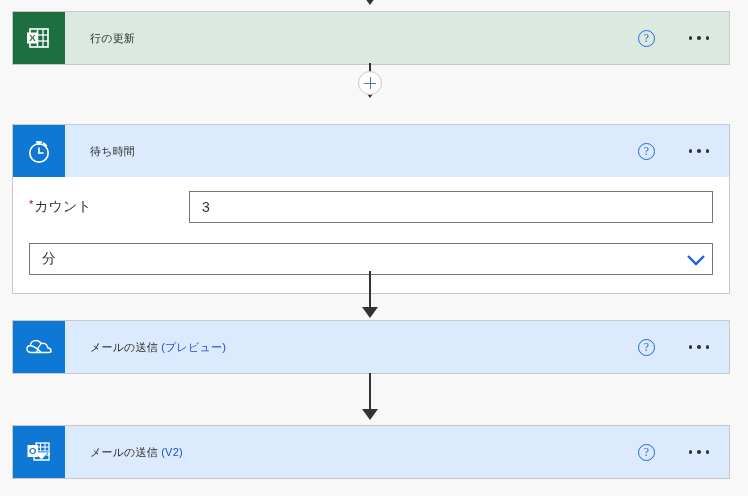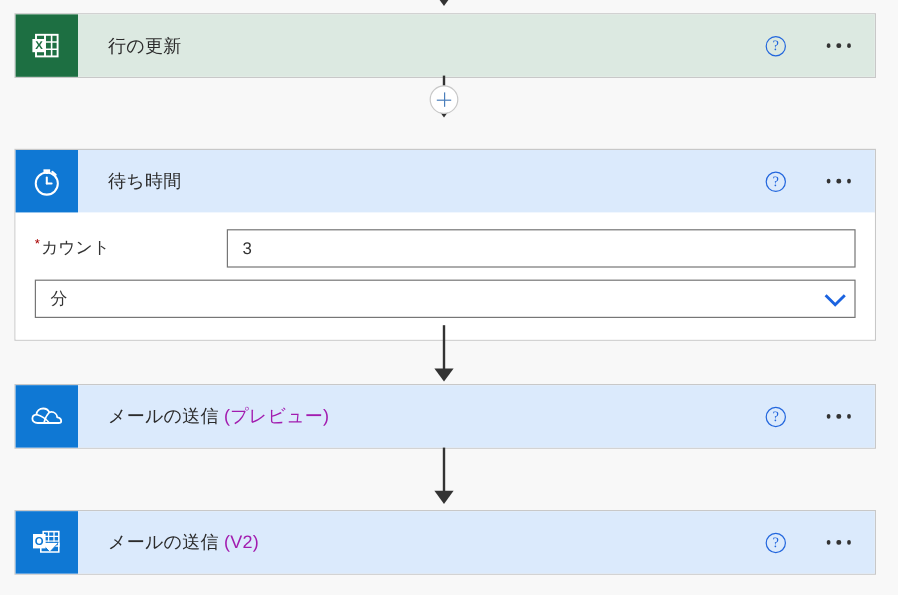--- a/index.html
+++ b/index.html
@@ -92,27 +92,27 @@
     display: flex;
     align-items: center;
     justify-content: center;
   }
   .icon-excel   { background: #1d6f42; }
   .icon-blue    { background: #0f78d4; }
 
   .card-title {
     flex: 1 1 auto;
     padding-left: 25px;
-    font-size: 15px;
+    font-size: 11px;
     color: #2b2b2b;
     letter-spacing: 0.2px;
     white-space: nowrap;
   }
   .card-title .muted {
-    color: #a21caf;
+    color: #1d4ed8;
   }
 
   .header-actions {
     display: flex;
     align-items: center;
     margin-left: auto;
     padding-right: 16px;
     gap: 30px;
   }
   .help-icon {
@@ -141,21 +141,21 @@
   }
 
   
   .card-body {
     background: #ffffff;
     padding: 14px 16px 16px 16px;
   }
   .form-row {
     display: flex;
     align-items: center;
-    margin-bottom: 10px;
+    margin-bottom: 20px;
   }
   .form-row:last-child { margin-bottom: 2px; }
   .field-label {
     width: 160px;
     flex: 0 0 160px;
     font-size: 14px;
     color: #333333;
     white-space: nowrap;
   }
   .req-star {

